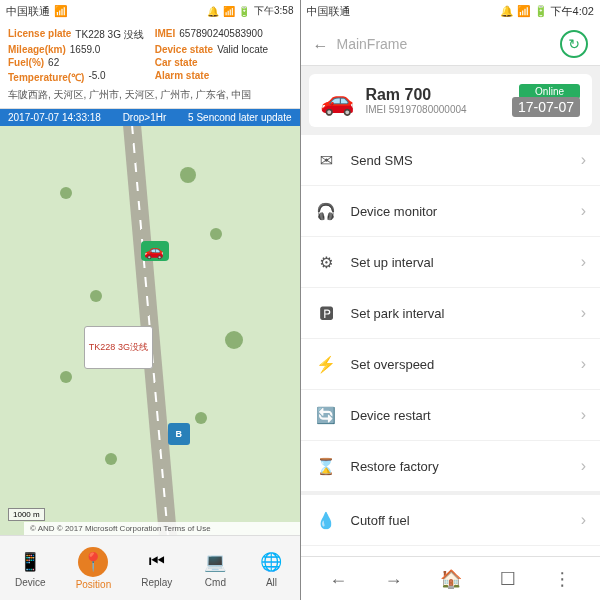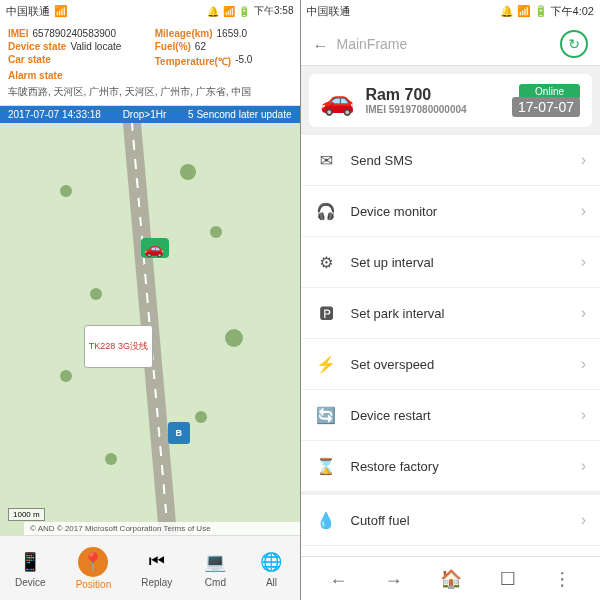--- a/index.html
+++ b/index.html
@@ -253,21 +253,21 @@
       display: flex;
       align-items: center;
       gap: 10px;
       position: relative;
     }
     .vehicle-icon {
       font-size: 28px;
     }
     .vehicle-info { flex: 1; }
     .vehicle-name { font-size: 16px; font-weight: bold; color: #333; }
-    .vehicle-imei { font-size: 10px; color: #888; font-weight: bold; }
+    .vehicle-imei { font-size: 10px; color: #888; }
     .status-badge {
       position: absolute;
       right: 12px;
       top: 10px;
       background: #27ae60;
       color: #fff;
       font-size: 10px;
       padding: 2px 16px;
       border-radius: 3px;
     }
@@ -367,20 +367,24 @@
     <div class="status-bar-right">
       <span>🔔</span>
       <span>📶</span>
       <span>🔋</span>
       <span>下午3:58</span>
     </div>
   </div>
 
   <div class="info-panel">
     <div class="info-grid">
+      <div class="info-row">
+        <span class="info-label">License plate</span>
+        <span class="info-value">TK228 3G 没线</span>
+      </div>
       <div class="info-row">
         <span class="info-label">IMEI</span>
         <span class="info-value">657890240583900</span>
       </div>
       <div class="info-row">
         <span class="info-label">Mileage(km)</span>
         <span class="info-value">1659.0</span>
       </div>
       <div class="info-row">
         <span class="info-label">Device state</span>

